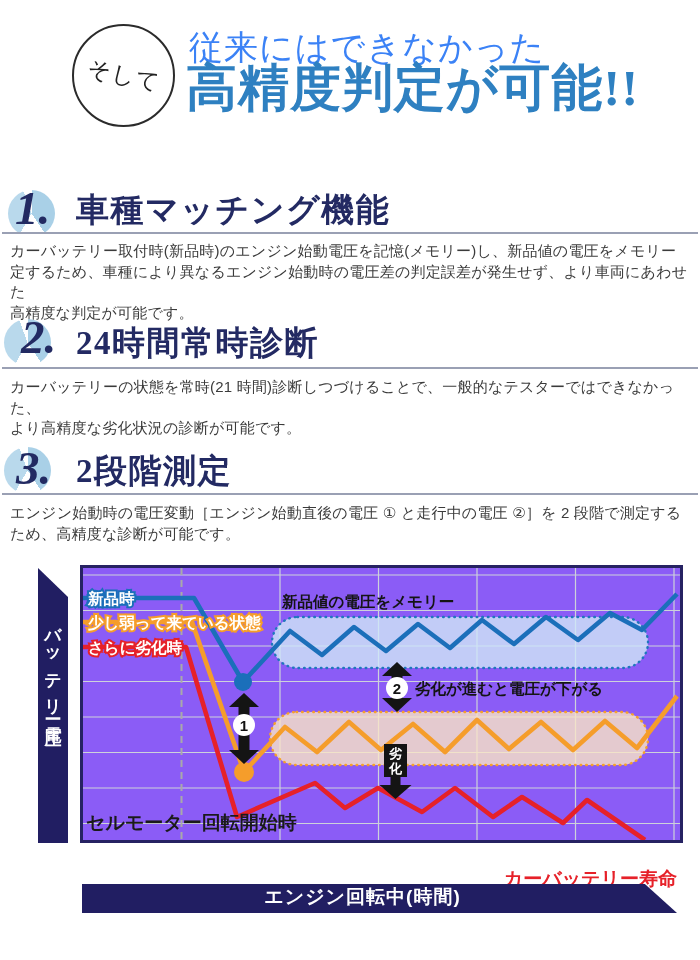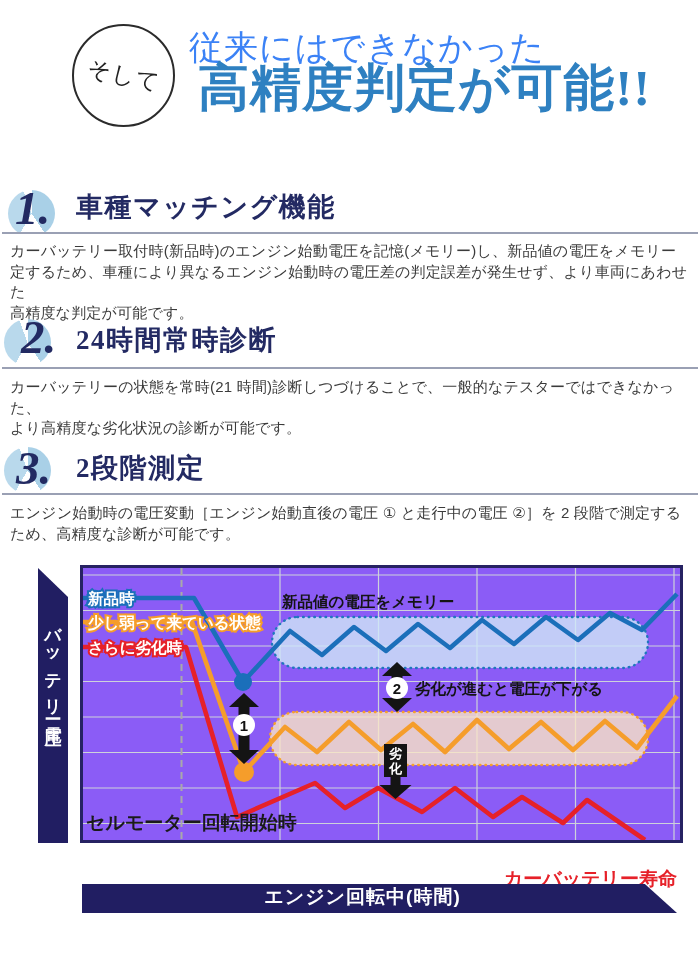--- a/index.html
+++ b/index.html
@@ -8,29 +8,29 @@
   .abs{position:absolute;}
 
   
   .soshite-circle{left:72px;top:24px;width:99px;height:99px;border:2px solid #2b2b2b;
         border-radius:50%;display:flex;align-items:center;justify-content:center;background:#fff;}
   .soshite-circle span{font-family:"Liberation Serif","DejaVu Serif",serif;font-size:23px;color:#222;
         transform:rotate(12deg);letter-spacing:1px;white-space:nowrap;}
   .title-top{left:189px;top:25px;font-family:"Liberation Serif","DejaVu Serif",serif;
         font-size:34px;font-weight:500;color:#3b82f6;letter-spacing:1px;white-space:nowrap;}
   .title-main{left:186px;top:60px;font-family:"Liberation Serif","DejaVu Serif",serif;
-        font-size:51px;font-weight:700;color:#2e80c1;letter-spacing:1px;line-height:1.12;white-space:nowrap;margin-left:12px;}
+        font-size:51px;font-weight:700;color:#2e80c1;letter-spacing:1px;line-height:1.12;white-space:nowrap;}
 
   
   .swoosh{width:47px;height:47px;border-radius:50%;
         background:conic-gradient(from 210deg,#b9d9ec 0 130deg,rgba(255,255,255,0) 130deg 152deg,
                    #a9d0e7 152deg 296deg,rgba(255,255,255,0) 296deg 360deg);}
   .sec-num{font-family:"Liberation Serif","DejaVu Serif",serif;font-style:italic;font-weight:600;
         font-size:47px;line-height:1;color:#222a62;}
-  .sec-title{font-family:"Liberation Serif","DejaVu Serif",serif;font-size:27px;font-weight:600;
+  .sec-title{font-family:"Liberation Serif","DejaVu Serif",serif;font-size:33px;font-weight:600;
         line-height:1.15;color:#232a63;letter-spacing:1.5px;white-space:nowrap;}
   .sec-rule{left:2px;width:696px;height:2px;background:#9aa0b4;}
   .sec-body{left:10px;width:684px;font-size:15px;line-height:20.5px;color:#3b3b3b;
         letter-spacing:0.2px;white-space:pre-line;}
   .s1 .swoosh{left:8px;top:190px}  .s1 .sec-num{left:15px;top:185px}  .s1 .sec-title{left:76px;top:192px}
   .s1 .sec-rule{top:232px}         .s1 .sec-body{top:241px}
   .s2 .swoosh{left:4px;top:319px}  .s2 .sec-num{left:21px;top:314px}  .s2 .sec-title{left:76px;top:325px}
   .s2 .sec-rule{top:367px}         .s2 .sec-body{top:377px}
   .s3 .swoosh{left:4px;top:447px}  .s3 .sec-num{left:16px;top:445px}  .s3 .sec-title{left:76px;top:453px}
   .s3 .sec-rule{top:493px}         .s3 .sec-body{top:503px}

